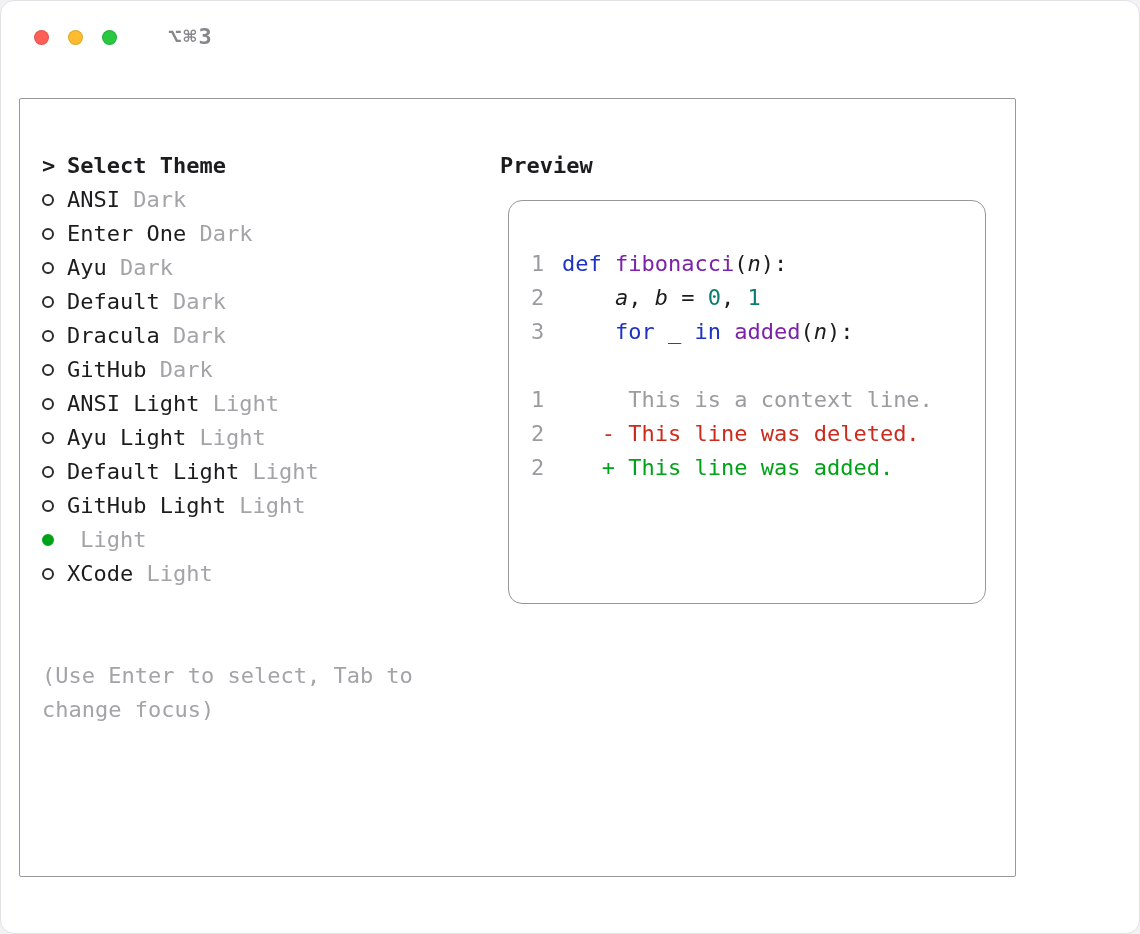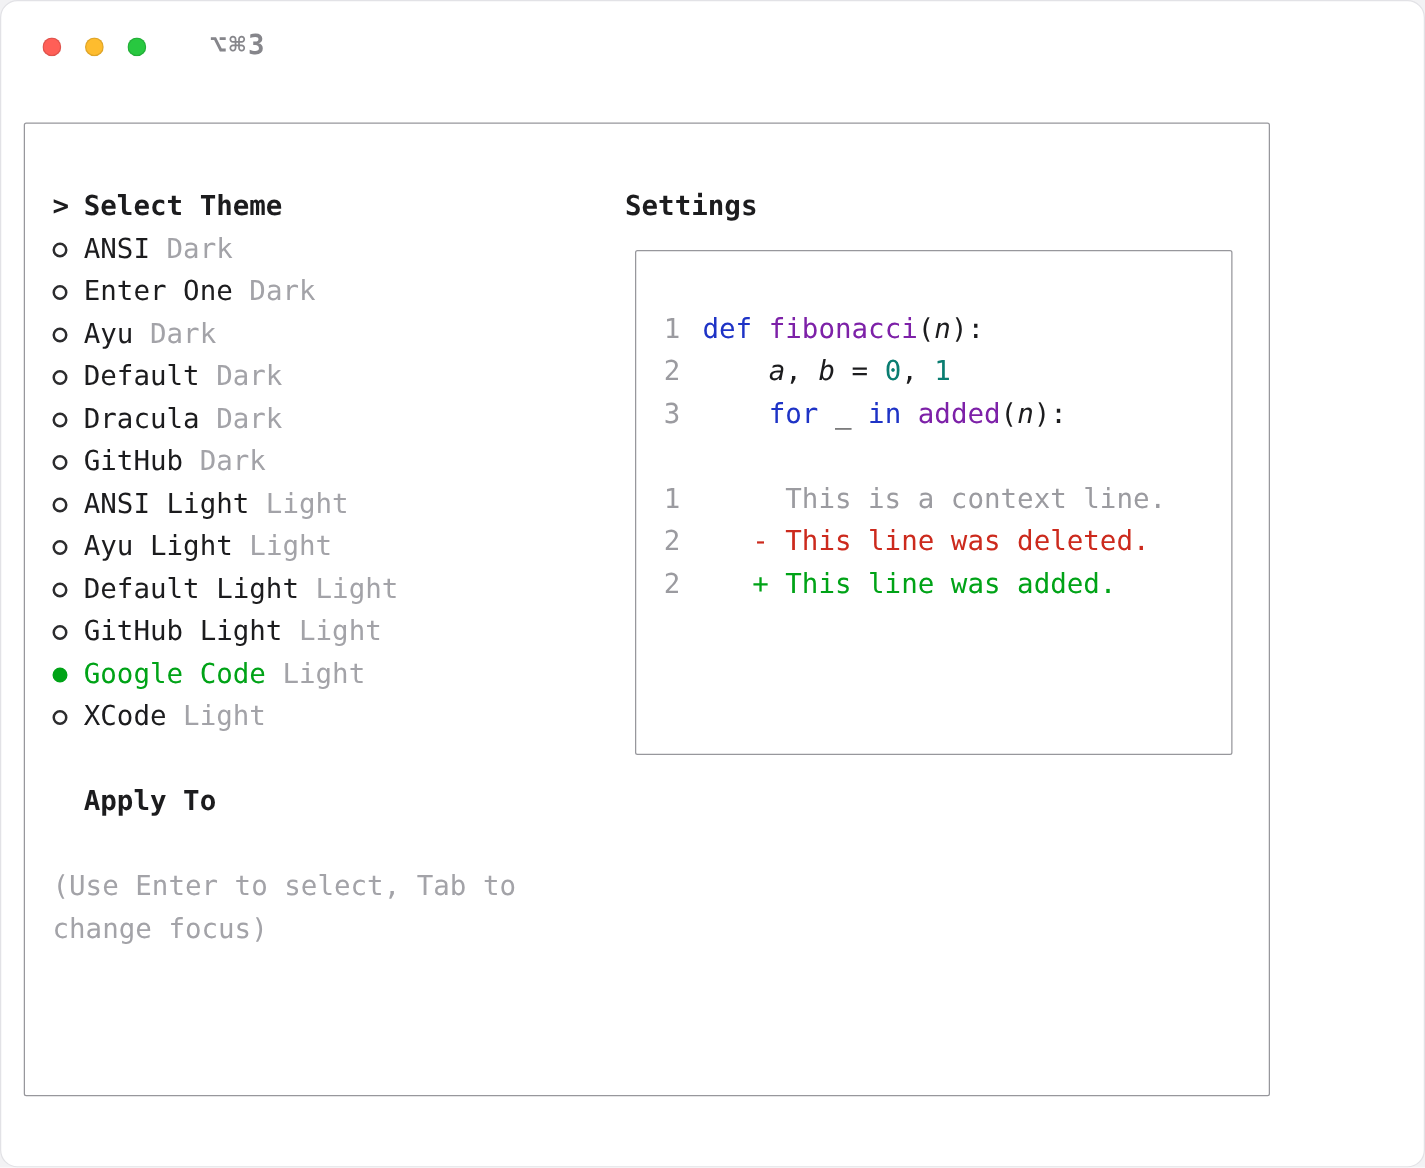--- a/index.html
+++ b/index.html
@@ -53,21 +53,21 @@
     border-radius:50%;
   }
   .circle.filled { background:var(--accent-green); border-color:var(--accent-green); }
   .item-label.selected { color:var(--accent-green); }
   .variant { color:var(--muted-gray); white-space:pre; }
   .hint { color:var(--muted-gray); width:420px; }
   .preview-box {
     margin-left:8px; margin-top:17px;
     width:478px; height:404px;
     border:1px solid var(--border-gray);
-    border-radius:2px;
+    border-radius:14px;
     padding:46px 12px 0 22px;
   }
   .code-row { height:34px; line-height:34px; white-space:pre; }
   .lineno { color:var(--lineno-gray); display:inline-block; width:14px; margin-right:17px; }
   .tok-kw  { color:var(--syntax-keyword); }
   .tok-fn  { color:var(--syntax-function); }
   .tok-num { color:var(--syntax-literal); }
   .tok-var { font-style:italic; }
   .tok-pl  { color:var(--text-dark); }
   .diff-context { color:var(--lineno-gray); white-space:pre; }
@@ -97,35 +97,31 @@
           <div class="row item"><span class="cell"><span class="circle"></span></span><span class="item-label">ANSI</span><span class="variant"> Dark</span></div>
           <div class="row item"><span class="cell"><span class="circle"></span></span><span class="item-label">Enter One</span><span class="variant"> Dark</span></div>
           <div class="row item"><span class="cell"><span class="circle"></span></span><span class="item-label">Ayu</span><span class="variant"> Dark</span></div>
           <div class="row item"><span class="cell"><span class="circle"></span></span><span class="item-label">Default</span><span class="variant"> Dark</span></div>
           <div class="row item"><span class="cell"><span class="circle"></span></span><span class="item-label">Dracula</span><span class="variant"> Dark</span></div>
           <div class="row item"><span class="cell"><span class="circle"></span></span><span class="item-label">GitHub</span><span class="variant"> Dark</span></div>
           <div class="row item"><span class="cell"><span class="circle"></span></span><span class="item-label">ANSI Light</span><span class="variant"> Light</span></div>
           <div class="row item"><span class="cell"><span class="circle"></span></span><span class="item-label">Ayu Light</span><span class="variant"> Light</span></div>
           <div class="row item"><span class="cell"><span class="circle"></span></span><span class="item-label">Default Light</span><span class="variant"> Light</span></div>
           <div class="row item"><span class="cell"><span class="circle"></span></span><span class="item-label">GitHub Light</span><span class="variant"> Light</span></div>
-          <div class="row item"><span class="cell"><span class="circle filled"></span></span><span class="item-label selected">Google Code</span><span class="variant"> Light</span></div>
+          <div class="row item"><span class="cell"><span class="circle filled"></span></span><span class="variant"> Light</span></div>
           <div class="row item"><span class="cell"><span class="circle"></span></span><span class="item-label">XCode</span><span class="variant"> Light</span></div>
         </div>
       <div class="spacer-row"></div>
-      <div class="row">
-        <span class="cell"></span>
-        <span class="section-title">Apply To</span>
-      </div>
       <div class="spacer-row"></div>
       <div class="hint">(Use Enter to select, Tab to change focus)</div>
     </div>
 
     <div class="right-col">
       <div class="row">
-        <span class="section-title">Settings</span>
+        <span class="section-title">Preview</span>
       </div>
       <div class="preview-box">
         <div id="code-lines">
             <div class="code-row"><span class="lineno">1</span><span class="tok-kw">def</span><span class="tok-pl"> </span><span class="tok-fn">fibonacci</span><span class="tok-pl">(</span><span class="tok-var">n</span><span class="tok-pl">):</span></div>
             <div class="code-row"><span class="lineno">2</span><span class="tok-pl">    </span><span class="tok-var">a</span><span class="tok-pl">, </span><span class="tok-var">b</span><span class="tok-pl"> = </span><span class="tok-num">0</span><span class="tok-pl">, </span><span class="tok-num">1</span></div>
             <div class="code-row"><span class="lineno">3</span><span class="tok-pl">    </span><span class="tok-kw">for</span><span class="tok-pl"> _ </span><span class="tok-kw">in</span><span class="tok-pl"> </span><span class="tok-fn">added</span><span class="tok-pl">(</span><span class="tok-var">n</span><span class="tok-pl">):</span></div>
           </div>
         <div class="spacer-row"></div>
         <div id="diff-lines">
             <div class="code-row"><span class="lineno">1</span><span class="diff-context">     This is a context line.</span></div>

